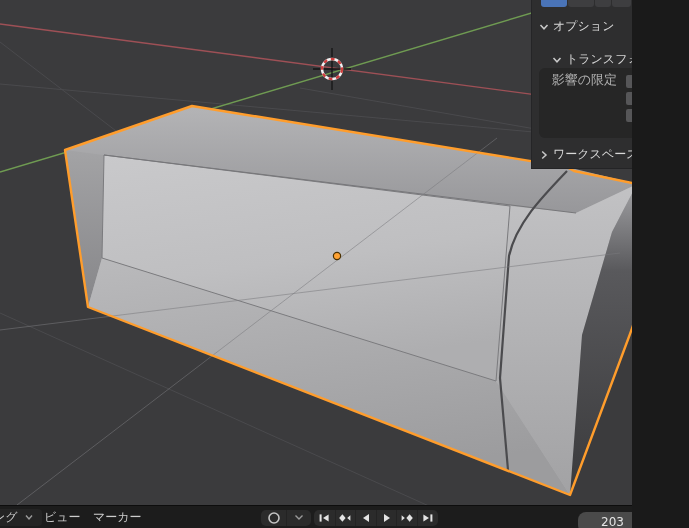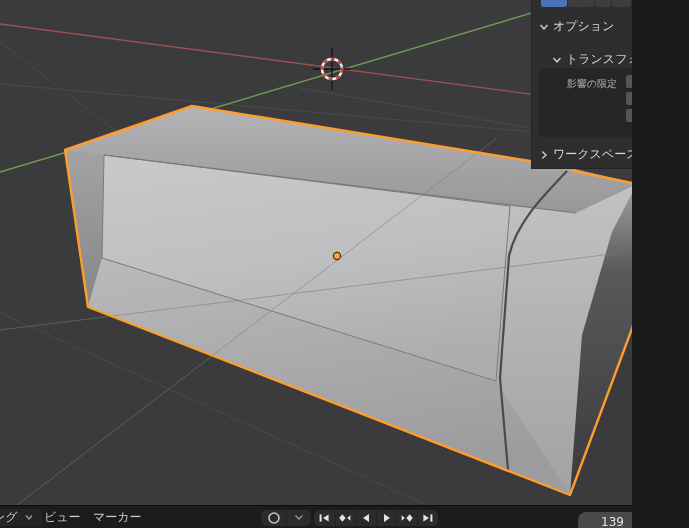--- a/index.html
+++ b/index.html
@@ -16,21 +16,21 @@
   .tab-strip .spacer{width:10px;}
   .tab-seg{height:7px;margin-right:1px;background:#3e3e40;border-radius:0 0 3px 3px;}
   .tab-seg.active{background:#4a74b8;}
   .panel-row{position:absolute;display:flex;align-items:center;gap:4px;color:#d8d8d8;
              font-size:12px;white-space:nowrap;}
   .row-options{left:7px;top:18px;}
   .row-transform{left:20px;top:51px;color:#d4d4d4;}
   .row-workspace{left:7px;top:146px;}
   .sub-box{position:absolute;left:7px;top:68px;right:0;height:70px;background:#262626;
            border-radius:6px 0 0 6px;}
-  .limit-label{position:absolute;top:9px;right:15px;font-size:10px;color:#b0b0b0;white-space:nowrap;}
+  .limit-label{position:absolute;top:3px;right:15px;font-size:13px;color:#b0b0b0;white-space:nowrap;}
   .sliver{position:absolute;right:0;width:6px;height:13px;background:#565658;border-radius:2px 0 0 2px;}
   .sliver.s1{top:7px;} .sliver.s2{top:24px;} .sliver.s3{top:41px;}
 
   
   .timeline{position:absolute;left:0;top:505px;width:689px;height:23px;background:#1c1c1c;
             border-top:1px solid #0d0d0d;overflow:hidden;}
   .tl-menu{position:absolute;top:0;height:23px;display:flex;align-items:center;
            color:#cccccc;font-size:12px;white-space:nowrap;}
   .menu-keying{left:-7px;} .menu-view{left:44px;} .menu-marker{left:93px;}
   .menu-chip{position:absolute;left:-12px;top:3px;width:54px;height:17px;background:#242424;
@@ -258,21 +258,21 @@
       </div>
       <div class="tl-btn">
         <svg width="14" height="14" fill="#e3e3e3">
           <path d="M2.4,3.4 L8,7 L2.4,10.6 Z"></path>
             <rect x="9.4" y="3.4" width="2" height="7.2"></rect>
           </svg>
       </div>
     </div>
 
     <div class="frame-field">
-      <span>139</span>
+      <span>203</span>
     </div>
 
     <div class="timer-btn">
       <svg width="16" height="16" stroke="#c9c9c9" fill="none" stroke-width="1.3">
         <circle cx="8" cy="9" r="5"></circle>
         <path d="M8,9 L8,5.8 M8,9 L10.2,10.6"></path>
         <path d="M6.4,2 L9.6,2 M8,2 L8,3.8"></path>
       </svg>
     </div>
   </div>

